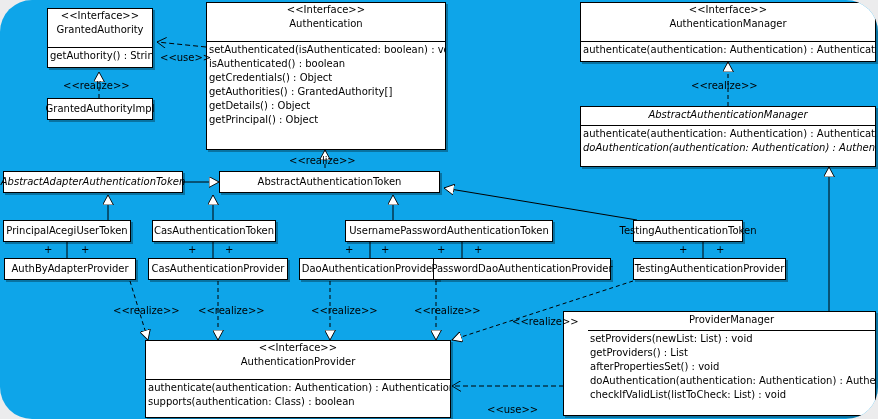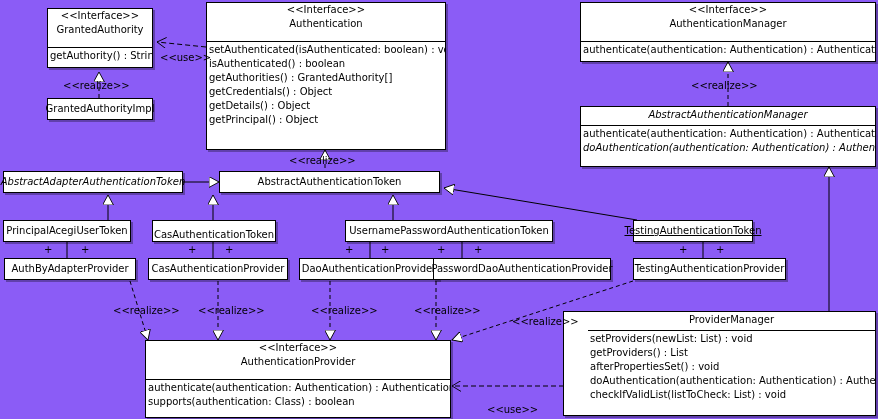--- a/index.html
+++ b/index.html
@@ -8,22 +8,23 @@
     padding: 0;
     background: #ececed;
   }
   body {
     font-family: "DejaVu Sans", "Liberation Sans", sans-serif;
   }
   #canvas {
     position: relative;
     width: 878px;
     height: 419px;
-    background: #8b5cf6;
+    background: #0ea5e9;
     overflow: hidden;
+    border-radius: 32px;
   }
   svg.edges {
     position: absolute;
     left: 0;
     top: 0;
     width: 878px;
     height: 419px;
     pointer-events: none;
   }
   
@@ -210,22 +211,22 @@
 
   <div class="uml" style="left:206px; top:2px; width:240px; height:148px;">
     <div class="head" style="height:38px;">
       <span class="stereo">&lt;&lt;Interface&gt;&gt;</span>
       <span class="cname">Authentication</span>
     </div>
     <div class="sep"></div>
     <div class="members">
       <span class="m">setAuthenticated(isAuthenticated: boolean) : void</span>
       <span class="m">isAuthenticated() : boolean</span>
+      <span class="m">getCredentials() : Object</span>
       <span class="m">getAuthorities() : GrantedAuthority[]</span>
-      <span class="m">getCredentials() : Object</span>
       <span class="m">getDetails() : Object</span>
       <span class="m">getPrincipal() : Object</span>
     </div>
   </div>
 
   <div class="uml" style="left:580px; top:2px; width:296px; height:60px;">
     <div class="head" style="height:38px;">
       <span class="stereo">&lt;&lt;Interface&gt;&gt;</span>
       <span class="cname">AuthenticationManager</span>
     </div>
@@ -251,29 +252,29 @@
   </div>
 
   <div class="uml simple italic" style="left:219px; top:171px; width:221px; height:22px;">
     <span class="cname" style="">AbstractAuthenticationToken</span>
   </div>
 
   <div class="uml simple" style="left:3px; top:220px; width:128px; height:22px;">
     <span class="cname">PrincipalAcegiUserToken</span>
   </div>
 
-  <div class="uml simple" style="left:152px; top:220px; width:124px; height:22px;align-items:flex-end;">
+  <div class="uml simple" style="left:152px; top:220px; width:124px; height:22px;">
     <span class="cname">CasAuthenticationToken</span>
   </div>
 
   <div class="uml simple" style="left:345px; top:220px; width:208px; height:22px;">
     <span class="cname">UsernamePasswordAuthenticationToken</span>
   </div>
 
-  <div class="uml simple" style="left:633px; top:220px; width:120px; height:22px;text-decoration:underline;">
+  <div class="uml simple" style="left:633px; top:220px; width:110px; height:22px;">
     <span class="cname">TestingAuthenticationToken</span>
   </div>
 
   <div class="uml simple" style="left:4px; top:258px; width:132px; height:22px;">
     <span class="cname">AuthByAdapterProvider</span>
   </div>
 
   <div class="uml simple" style="left:148px; top:258px; width:140px; height:22px;">
     <span class="cname">CasAuthenticationProvider</span>
   </div>

